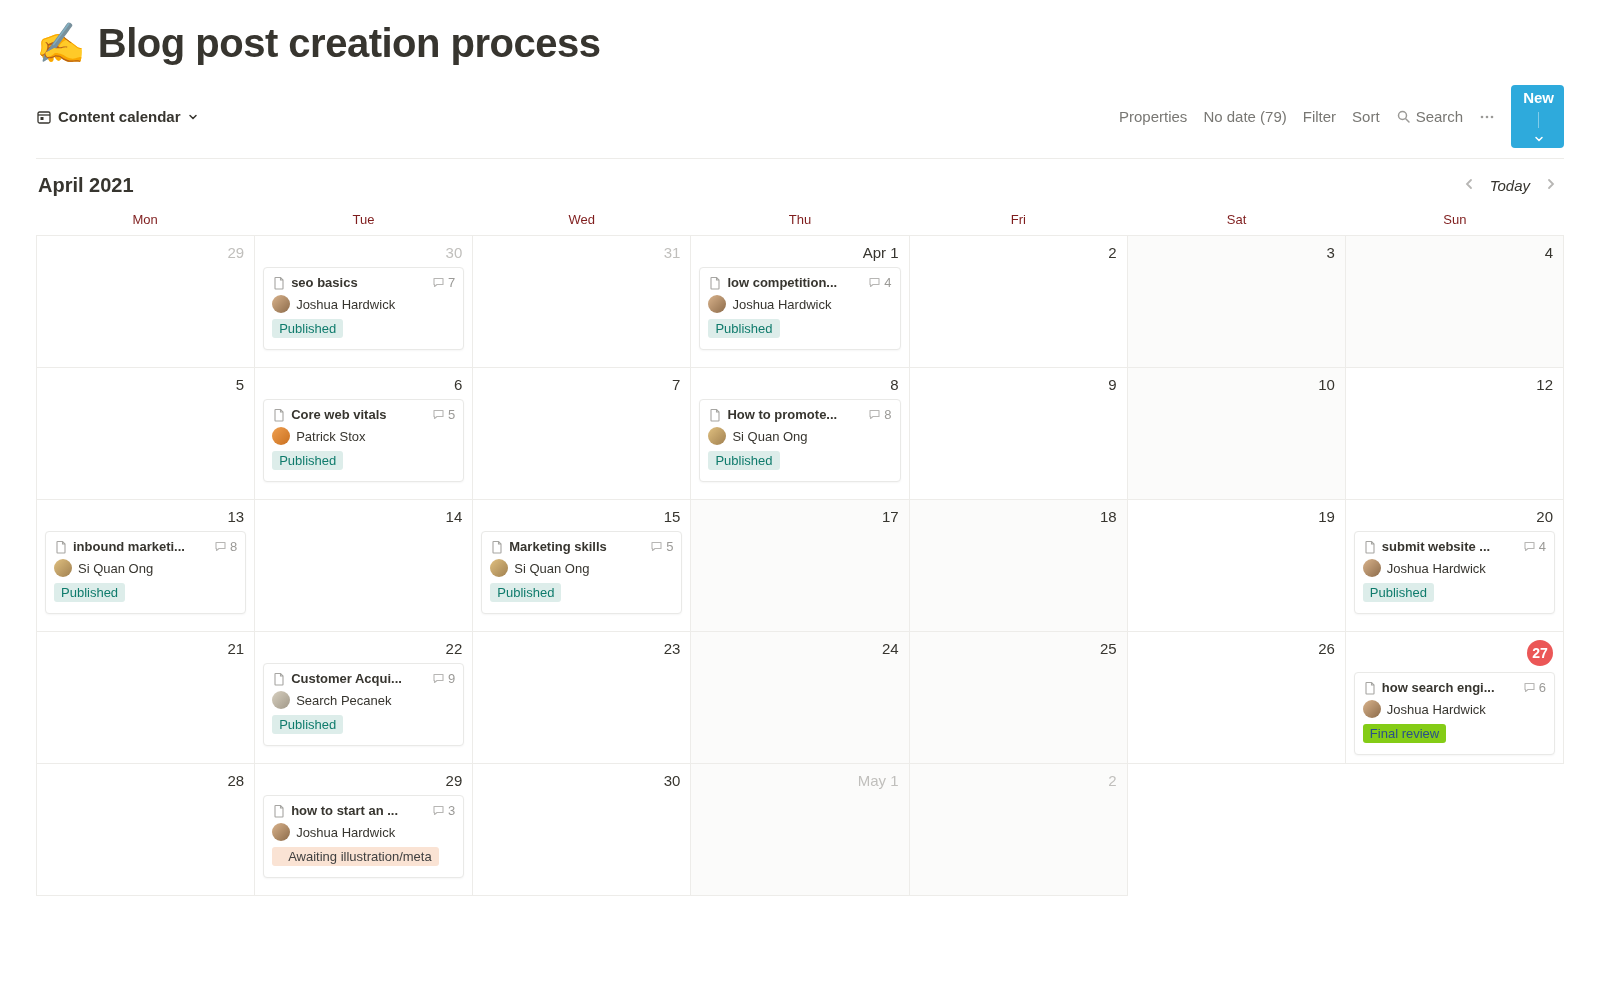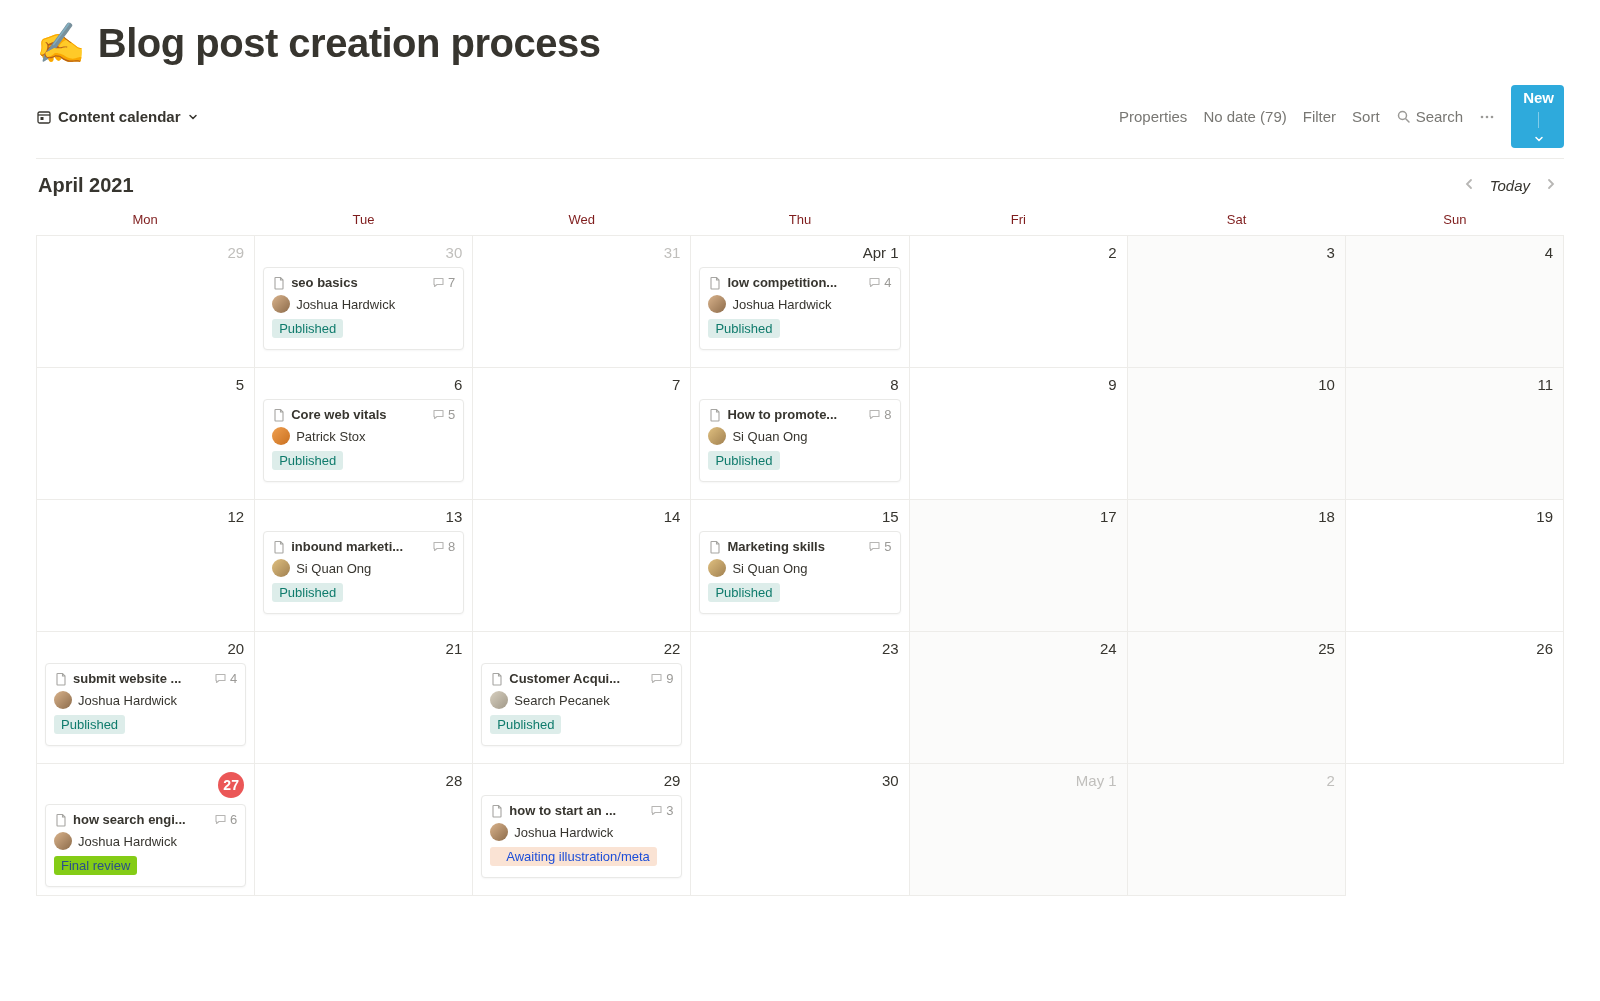--- a/index.html
+++ b/index.html
@@ -167,21 +167,21 @@
     padding:2px 7px;
     border-radius:3px;
     font-size:13px;
     white-space:nowrap;
     overflow:hidden;
     text-overflow:ellipsis;
     max-width:100%;
   }
   .tag.published { background:#ddedea; color:#0f7b6c;}
   .tag.final-review { background:#84cc16; color:#2a4f8a;}
-  .tag.awaiting { background:#fae3d4; color:#1d4ed8;padding-left:16px;}
+  .tag.awaiting { background:#fae3d4; color:#404040;padding-left:16px;}
   .page-icon-svg { color:#a6a5a2; flex-shrink:0; margin-top:1px;}
 </style>
 </head>
 <body>
 
 <div class="page-title">
   <span class="page-emoji">✍️</span>
   <h1>Blog post creation process</h1>
 </div>
 
@@ -358,23 +358,20 @@
           <span class="avatar a3"></span>
           <span>Si Quan Ong</span>
         </div><span class="tag published">Published</span></div>
     </div>
     <div class="cell">
       <div class="date-num">9</div>
     </div>
     <div class="cell weekend">
       <div class="date-num">10</div>
     </div>
-    <div class="cell weekend">
-      <div class="date-num">11</div>
-    </div>
     <div class="cell">
       <div class="date-num">12</div>
     </div>
     <div class="cell">
       <div class="date-num">13</div>
       <div class="card"><div class="card-top">
           <div class="card-title-wrap">
             <svg class="page-icon-svg" width="14" height="14" viewBox="0 0 14 14">
               <path d="M3.5 1.5h5l2.5 2.5v8.5a.5.5 0 0 1-.5.5H3.5a.5.5 0 0 1-.5-.5V2a.5.5 0 0 1 .5-.5z" stroke="currentColor" stroke-width="1.1" fill="none"></path>
               <path d="M8.5 1.5V4h2.5" stroke="currentColor" stroke-width="1.1" fill="none"></path>

